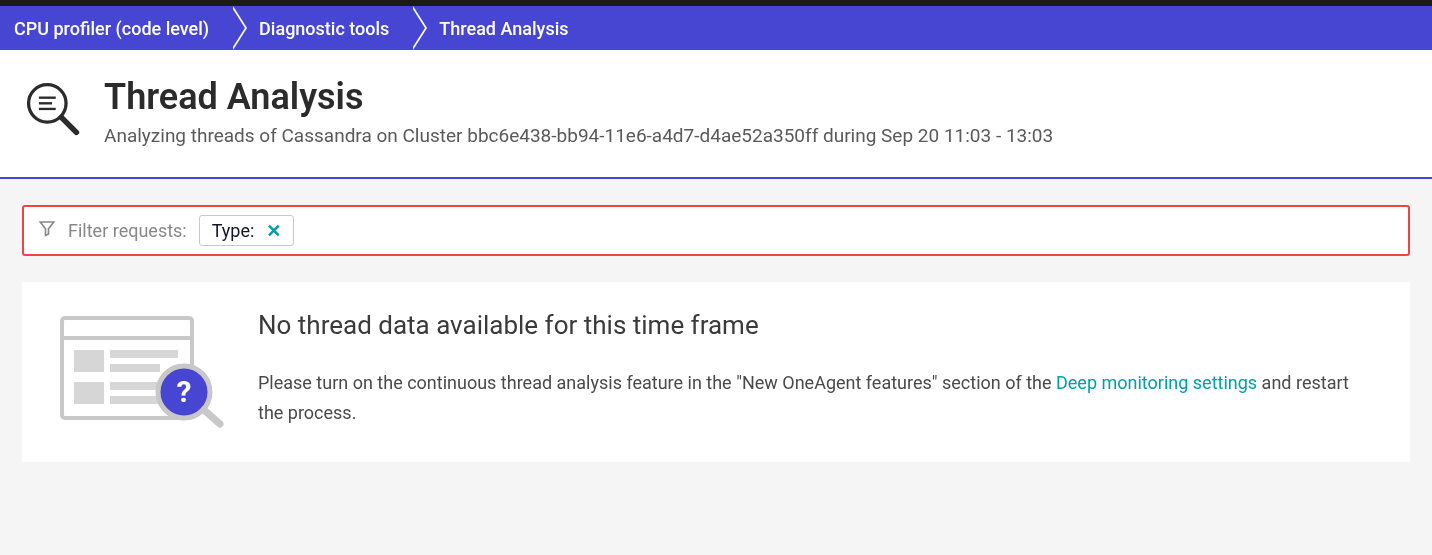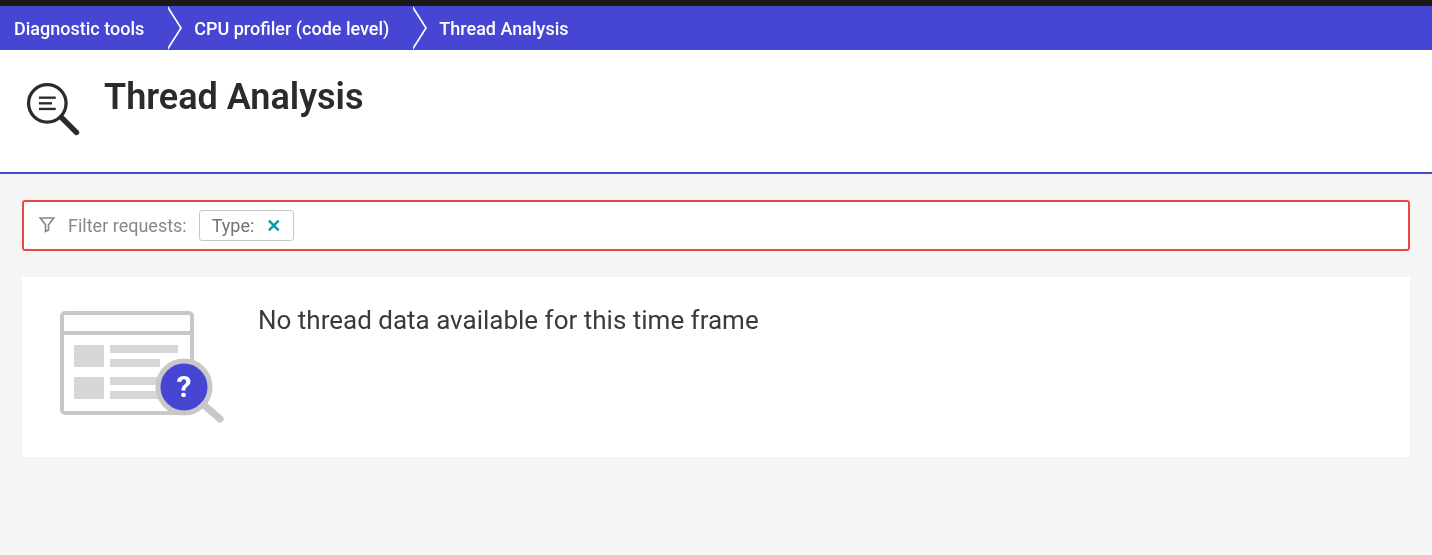--- a/index.html
+++ b/index.html
@@ -103,21 +103,21 @@
     .filter-chip {
       border: 1px solid #c8c8c8;
       border-radius: 3px;
       padding: 4px 12px;
       display: flex;
       align-items: center;
       gap: 6px;
       font-size: 18px;
     }
     .filter-chip-key {
-      color: #737373;
+      color: #0f172a;
     }
     .filter-chip-value {
       color: #00a0a8;
     }
     .filter-chip-close {
       color: #00a0a8;
       font-weight: bold;
       cursor: pointer;
       margin-left: 6px;
     }
@@ -148,42 +148,43 @@
       cursor: pointer;
     }
   </style>
 </head>
 <body>
 
 <div class="top-bar"></div>
 
 <nav class="breadcrumb-bar">
   <div class="breadcrumb-item past">
+    <span>CPU profiler (code level)</span>
+  </div>
+  <div class="breadcrumb-item past">
     <span>Diagnostic tools</span>
-  </div>
-  <div class="breadcrumb-item past">
-    <span>CPU profiler (code level)</span>
   </div>
   <div class="breadcrumb-item current">
     <span>Thread Analysis</span>
   </div>
 </nav>
 
 <div class="header-section">
   <div class="header-icon">
     <svg viewBox="0 0 64 64" fill="none" stroke="#2b2b2b" stroke-width="3.5">
       <circle cx="27" cy="27" r="20"></circle>
       <line x1="42" y1="42" x2="58" y2="58" stroke-width="6" stroke-linecap="round"></line>
       <line x1="18" y1="21" x2="36" y2="21" stroke-width="2.5"></line>
       <line x1="18" y1="27" x2="32" y2="27" stroke-width="2.5"></line>
       <line x1="18" y1="33" x2="36" y2="33" stroke-width="2.5"></line>
     </svg>
   </div>
   <div class="header-text">
     <h1>Thread Analysis</h1>
+    <div class="subtitle">Analyzing threads of Cassandra on Cluster bbc6e438-bb94-11e6-a4d7-d4ae52a350ff during Sep 20 11:03 - 13:03</div>
   </div>
 </div>
 
 <div class="content-area">
 
   <div class="filter-bar">
     <span class="filter-icon">
       <svg width="18" height="18" viewBox="0 0 24 24" fill="none" stroke="currentColor" stroke-width="2.2">
         <polygon points="3,4 21,4 14,13 14,20 10,22 10,13"></polygon>
       </svg>
@@ -206,16 +207,19 @@
         <rect x="20" y="72" width="30" height="22" fill="#d6d6d6"></rect>
         <rect x="56" y="72" width="68" height="8" fill="#d6d6d6"></rect>
         <rect x="56" y="86" width="50" height="8" fill="#d6d6d6"></rect>
         <circle cx="130" cy="82" r="26" fill="#4646d3" stroke="#c8c8c8" stroke-width="5"></circle>
         <line x1="150" y1="100" x2="166" y2="114" stroke="#c8c8c8" stroke-width="7" stroke-linecap="round"></line>
         <text x="130" y="92" font-size="30" font-weight="bold" fill="#fff" text-anchor="middle">?</text>
       </svg>
     </div>
     <div class="message-text">
       <h2>No thread data available for this time frame</h2>
+      <p>
+        <span>Please turn on the continuous thread analysis feature in the "New OneAgent features" section of the </span><span class="link">Deep monitoring settings</span><span> and restart the process.</span>
+      </p>
     </div>
   </div>
 
 </div>
 
 </body></html>

